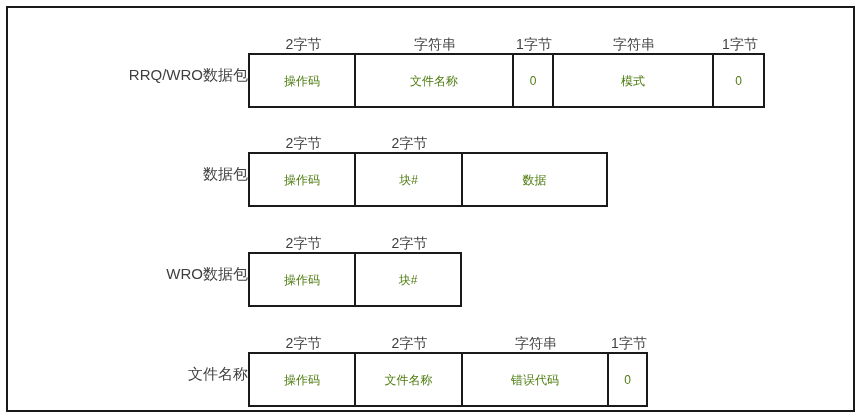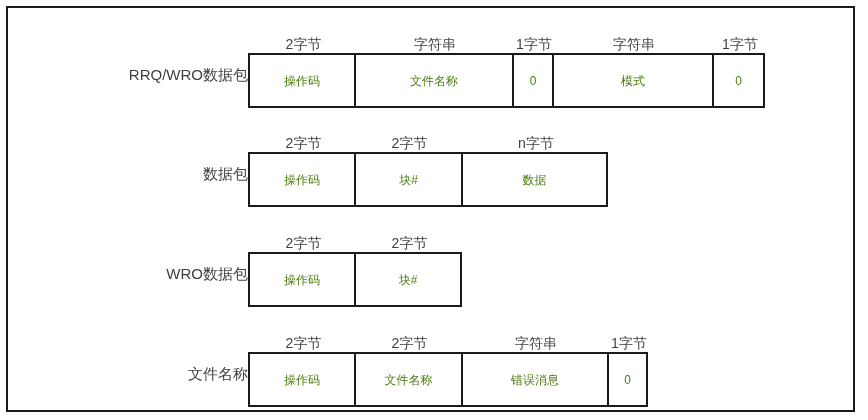--- a/index.html
+++ b/index.html
@@ -107,21 +107,20 @@
         <div class="row-label">数据包</div>
         <div class="field first" style="left: 0px; width: 107px;">
           <div class="size-label" style="left: 0px; width: 107px;">2字节</div>
           <div class="field-text">操作码</div>
         </div>
         <div class="field" style="left: 107px; width: 107px;">
           <div class="size-label" style="left: 0px; width: 107px;">2字节</div>
           <div class="field-text">块#</div>
         </div>
         <div class="field last" style="left: 214px; width: 146px;">
-          <div class="size-label" style="left: 0px; width: 146px;">n字节</div>
           <div class="field-text">数据</div>
         </div>
       </div>
       <div class="packet-row" style="left: 248px; top: 252px;">
         <div class="row-label">WRO数据包</div>
         <div class="field first" style="left: 0px; width: 107px;">
           <div class="size-label" style="left: 0px; width: 107px;">2字节</div>
           <div class="field-text">操作码</div>
         </div>
         <div class="field last" style="left: 107px; width: 107px;">
@@ -134,21 +133,21 @@
         <div class="field first" style="left: 0px; width: 107px;">
           <div class="size-label" style="left: 0px; width: 107px;">2字节</div>
           <div class="field-text">操作码</div>
         </div>
         <div class="field" style="left: 107px; width: 107px;">
           <div class="size-label" style="left: 0px; width: 107px;">2字节</div>
           <div class="field-text">文件名称</div>
         </div>
         <div class="field" style="left: 214px; width: 146px;">
           <div class="size-label" style="left: 0px; width: 146px;">字符串</div>
-          <div class="field-text">错误消息</div>
+          <div class="field-text">错误代码</div>
         </div>
         <div class="field last" style="left: 360px; width: 40px;">
           <div class="size-label" style="left: 0px; width: 40px;">1字节</div>
           <div class="field-text">0</div>
         </div>
       </div>
     </div>
 </div>
 
 </body></html>

